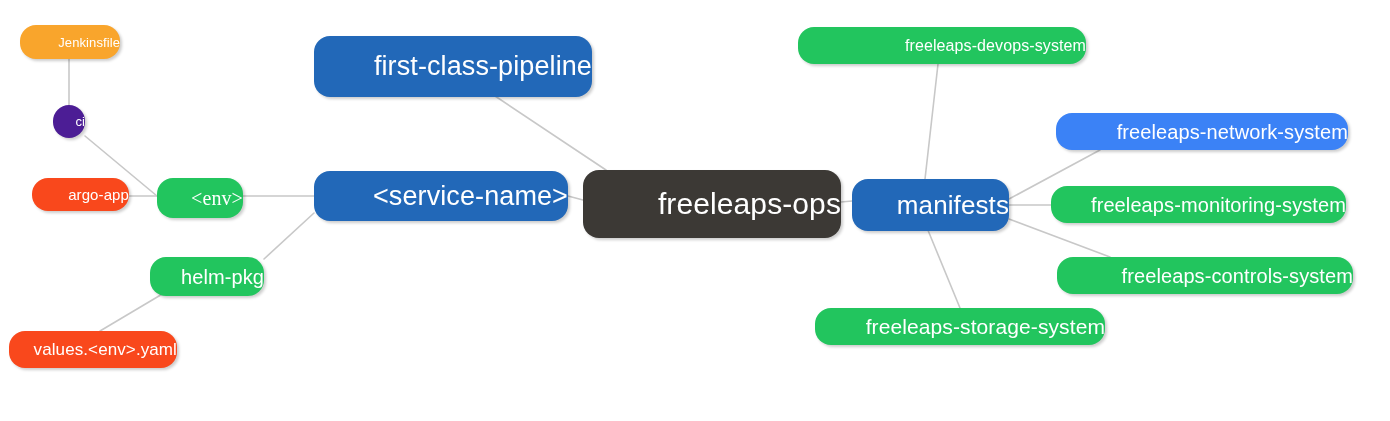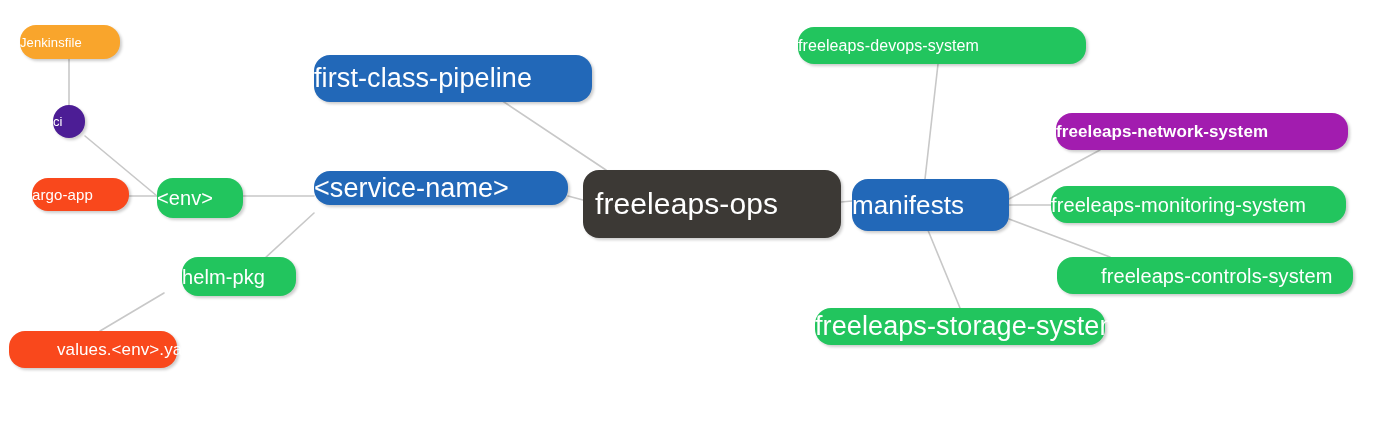--- a/index.html
+++ b/index.html
@@ -26,21 +26,21 @@
     top: 0;
     width: 1390px;
     height: 421px;
     pointer-events: none;
   }
   .node {
     position: absolute;
     box-sizing: border-box;
     display: flex;
     align-items: center;
-    justify-content: flex-start;
+    justify-content: flex-end;
     border-radius: 16px;
     color: #ffffff;
     white-space: nowrap;
     letter-spacing: 0.1px;
     box-shadow: 2px 2px 3px rgba(0,0,0,0.20);
     z-index: 2;
   }
   .node-label {
     display: block;
     line-height: 1;
@@ -69,50 +69,50 @@
   <div id="nodes">
       <div class="node" style="left: 20px; top: 25px; width: 100px; height: 34px; background: rgb(249, 165, 44); color: rgb(255, 255, 255); font-size: 13px;">
         <span class="node-label">Jenkinsfile</span>
       </div>
       <div class="node" style="left: 53px; top: 105px; width: 32px; height: 33px; background: #4c1d95; color: rgb(255, 255, 255); font-size: 13px;">
         <span class="node-label">ci</span>
       </div>
       <div class="node" style="left: 32px; top: 178px; width: 97px; height: 33px; background: rgb(249, 72, 28); color: rgb(255, 255, 255); font-size: 15px;">
         <span class="node-label">argo-app</span>
       </div>
-      <div class="node" style="left: 157px; top: 178px; width: 86px; height: 40px; background: rgb(34, 197, 94); color: rgb(255, 255, 255); font-size: 20px;">
+      <div class="node" style="left: 157px; top: 178px; width: 86px; height: 40px; background: rgb(34, 197, 94); color: rgb(255, 255, 255); font-size: 20px; font-family: Liberation Serif, serif;">
         <span class="node-label">&lt;env&gt;</span>
       </div>
-      <div class="node" style="left: 150px; top: 257px; width: 114px; height: 39px; background: rgb(34, 197, 94); color: rgb(255, 255, 255); font-size: 20px; margin-left: 32px;">
+      <div class="node" style="left: 150px; top: 257px; width: 114px; height: 39px; background: rgb(34, 197, 94); color: rgb(255, 255, 255); font-size: 20px;">
         <span class="node-label">helm-pkg</span>
       </div>
       <div class="node" style="left: 9px; top: 331px; width: 168px; height: 37px; background: rgb(249, 72, 28); color: rgb(255, 255, 255); font-size: 17px; padding-left: 48px;">
         <span class="node-label">values.&lt;env&gt;.yaml</span>
       </div>
-      <div class="node" style="left: 314px; top: 36px; width: 278px; height: 47px; background: rgb(34, 104, 184); color: rgb(255, 255, 255); font-size: 27px; margin-top: 19px;">
+      <div class="node" style="left: 314px; top: 36px; width: 278px; height: 61px; background: rgb(34, 104, 184); color: rgb(255, 255, 255); font-size: 27px;">
         <span class="node-label">first-class-pipeline</span>
       </div>
-      <div class="node" style="left: 314px; top: 171px; width: 254px; height: 34px; background: rgb(34, 104, 184); color: rgb(255, 255, 255); font-size: 27px;">
+      <div class="node" style="left: 314px; top: 171px; width: 254px; height: 50px; background: rgb(34, 104, 184); color: rgb(255, 255, 255); font-size: 27px;">
         <span class="node-label">&lt;service-name&gt;</span>
       </div>
       <div class="node" style="left: 583px; top: 170px; width: 258px; height: 68px; background: rgb(60, 57, 53); color: rgb(255, 255, 255); font-size: 30px; padding-left: 12px;">
         <span class="node-label">freeleaps-ops</span>
       </div>
       <div class="node" style="left: 852px; top: 179px; width: 157px; height: 52px; background: rgb(34, 104, 184); color: rgb(255, 255, 255); font-size: 26px;">
         <span class="node-label">manifests</span>
       </div>
       <div class="node" style="left: 798px; top: 27px; width: 288px; height: 37px; background: rgb(34, 197, 94); color: rgb(255, 255, 255); font-size: 16px;">
         <span class="node-label">freeleaps-devops-system</span>
       </div>
-      <div class="node" style="left: 1056px; top: 113px; width: 292px; height: 37px; background: #a21caf; color: rgb(255, 255, 255); font-size: 17px; font-weight: bold;">
+      <div class="node" style="left: 1056px; top: 113px; width: 292px; height: 37px; background: #3b82f6; color: rgb(255, 255, 255); font-size: 20px;">
         <span class="node-label">freeleaps-network-system</span>
       </div>
       <div class="node" style="left: 1051px; top: 186px; width: 295px; height: 37px; background: rgb(34, 197, 94); color: rgb(255, 255, 255); font-size: 20px;">
         <span class="node-label">freeleaps-monitoring-system</span>
       </div>
       <div class="node" style="left: 1057px; top: 257px; width: 296px; height: 37px; background: rgb(34, 197, 94); color: rgb(255, 255, 255); font-size: 20px; padding-left: 44px;">
         <span class="node-label">freeleaps-controls-system</span>
       </div>
-      <div class="node" style="left: 815px; top: 308px; width: 290px; height: 37px; background: rgb(34, 197, 94); color: rgb(255, 255, 255); font-size: 27px;">
+      <div class="node" style="left: 815px; top: 308px; width: 290px; height: 37px; background: rgb(34, 197, 94); color: rgb(255, 255, 255); font-size: 21px;">
         <span class="node-label">freeleaps-storage-system</span>
       </div>
     </div>
 </div>
 
 </body></html>

